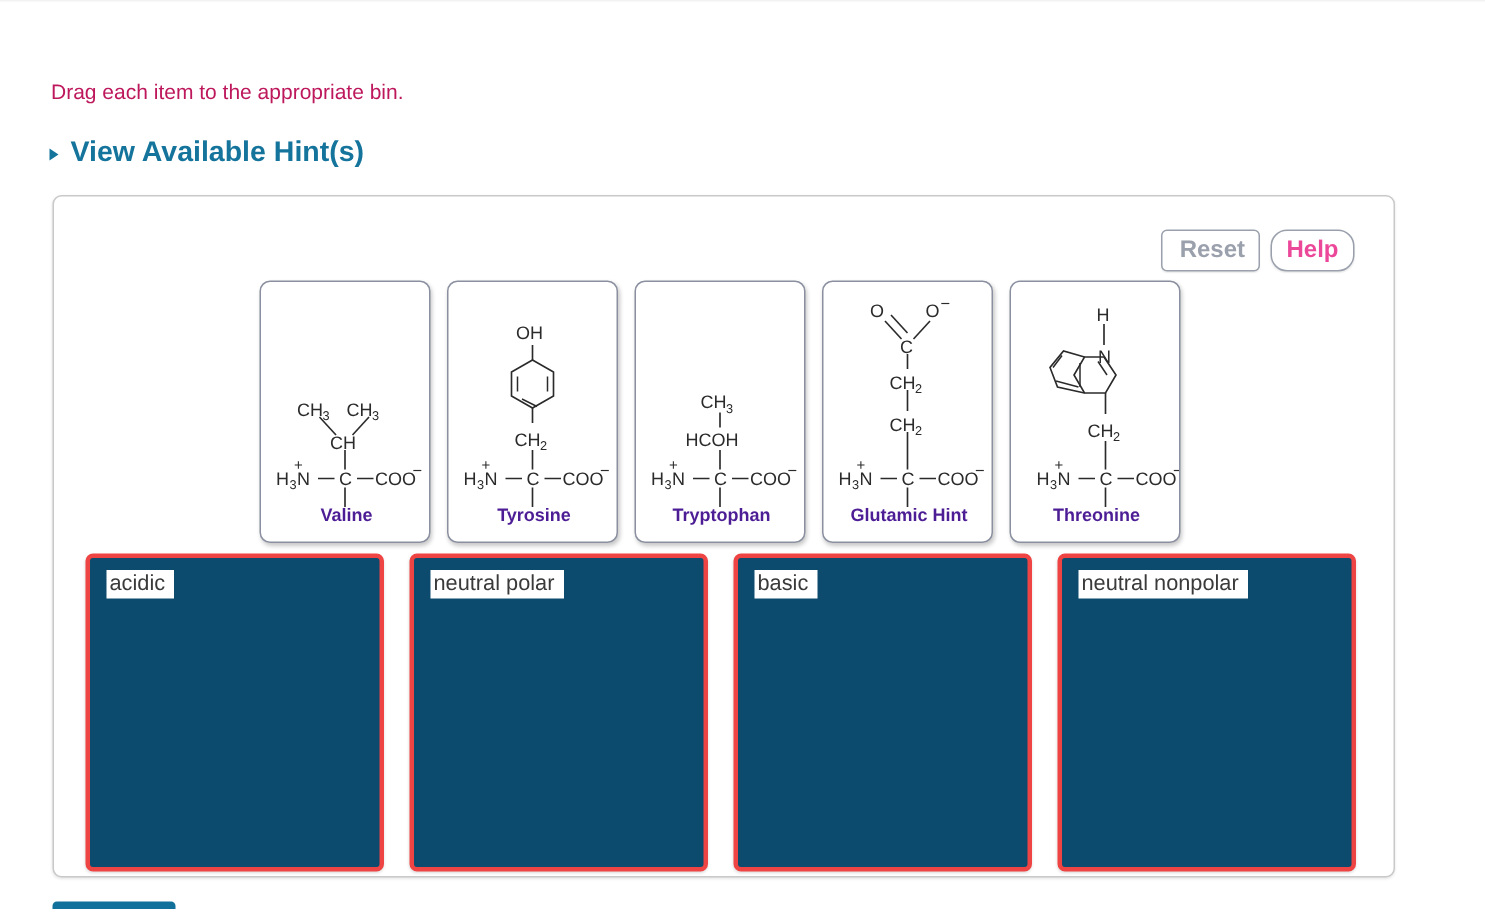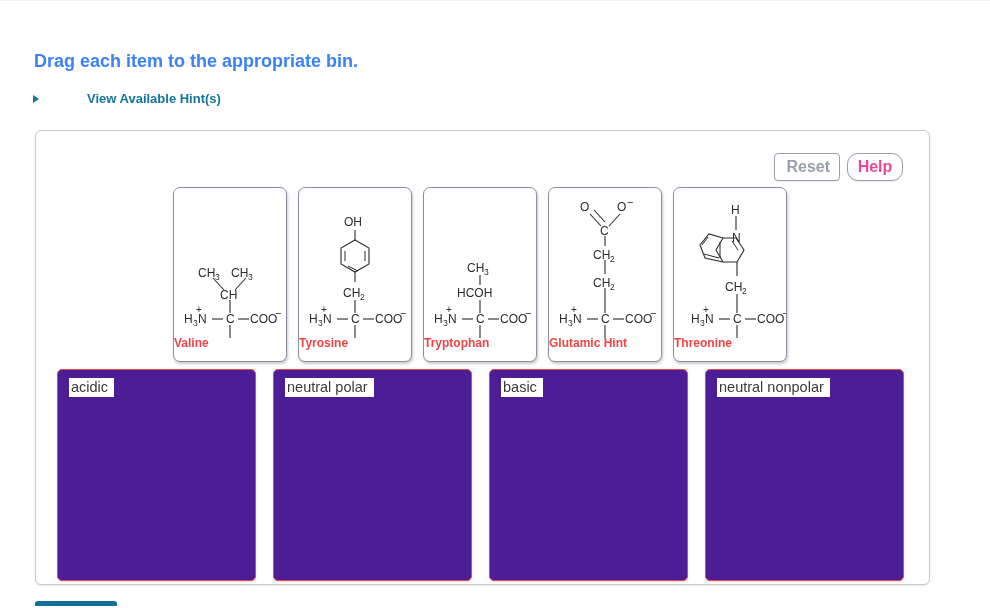--- a/index.html
+++ b/index.html
@@ -20,39 +20,38 @@
     background: #f2f2f2;
   }
   
   .prompt-question {
     position: absolute; left: 34px; top: 16px;
     font-size: 15px; color: #2b2b2b; line-height: 18px;
     white-space: nowrap;
   }
   .prompt-instruction {
     position: absolute; left: 34px; top: 52px;
-    font-size: 18px; font-weight: bold; color: #3b82f6; line-height: 18px;
+    font-size: 14px; font-weight: normal; color: #be185d; line-height: 18px;
     white-space: nowrap;
   }
   .hints-row {
     position: absolute; left: 33px; top: 91px;
     display: flex; align-items: center; gap: 8px;
     cursor: pointer;
   }
   .hints-caret {
     width: 0; height: 0;
     border-left: 6px solid #15749c;
     border-top: 4.5px solid transparent;
     border-bottom: 4.5px solid transparent;
     margin-top: 1px;
   }
   .hints-label {
-    font-size: 13px; font-weight: bold; color: #15749c;
-    white-space: nowrap;
-    margin-left: 40px;
+    font-size: 19px; font-weight: bold; color: #15749c;
+    white-space: nowrap;
   }
   
   .activity-panel {
     position: absolute; left: 35px; top: 130px;
     width: 895px; height: 455px;
     background: #ffffff;
     border: 1px solid #c9c9c9;
     border-radius: 6px;
     box-shadow: 0 1px 2px rgba(0,0,0,0.10);
   }
@@ -88,33 +87,34 @@
     box-shadow: 1px 2px 3px rgba(0,0,0,0.22);
     position: relative;
     cursor: grab;
     overflow: hidden;
   }
   .mol-art {
     position: absolute; left: 0; top: 4px; width: 114px; height: 148px;
   }
   .mol-name {
     position: absolute; left: 0; bottom: 11px; width: 114px;
-    font-size: 12px; font-weight: bold; color: #ef4444;
+    text-align: center;
+    font-size: 12px; font-weight: bold; color: #4c1d95;
     white-space: nowrap;
   }
   
   .bin-row {
     position: absolute; left: 21px; top: 238px;
     display: flex; gap: 17px;
   }
   .bin {
     width: 199px; height: 212px;
-    border: 1px solid #ef4444;
+    border: 3px solid #ef4444;
     border-radius: 5px;
-    background: #4c1d95;
+    background: #0c4a6e;
     position: relative;
     box-shadow: 0 1px 2px rgba(0,0,0,0.14);
   }
   .bin-label {
     position: absolute; left: 11px; top: 8px;
     font-size: 14.5px; color: #3a3a3a;
     background: #ffffff;
     padding: 1px 6px 2px 2px;
     white-space: nowrap;
   }

